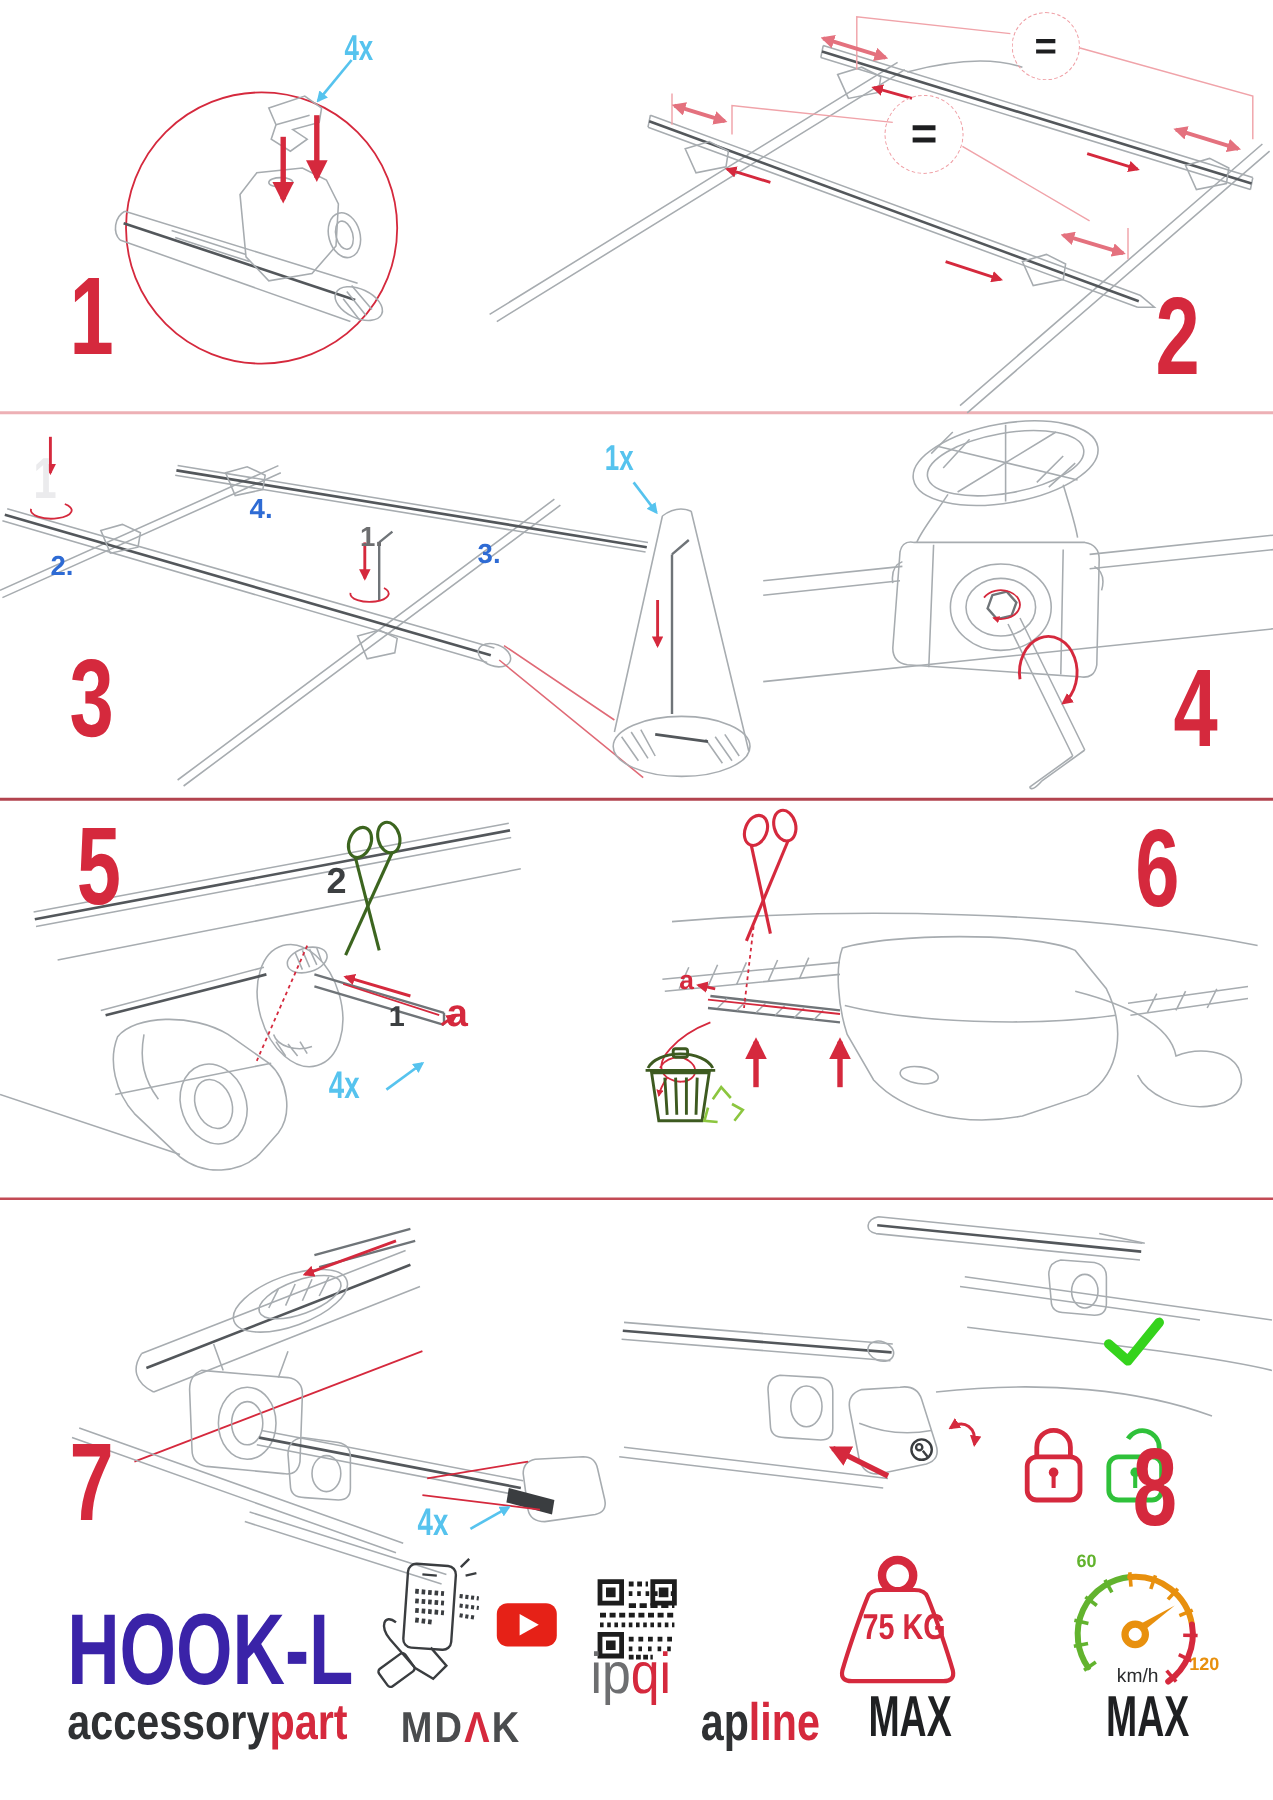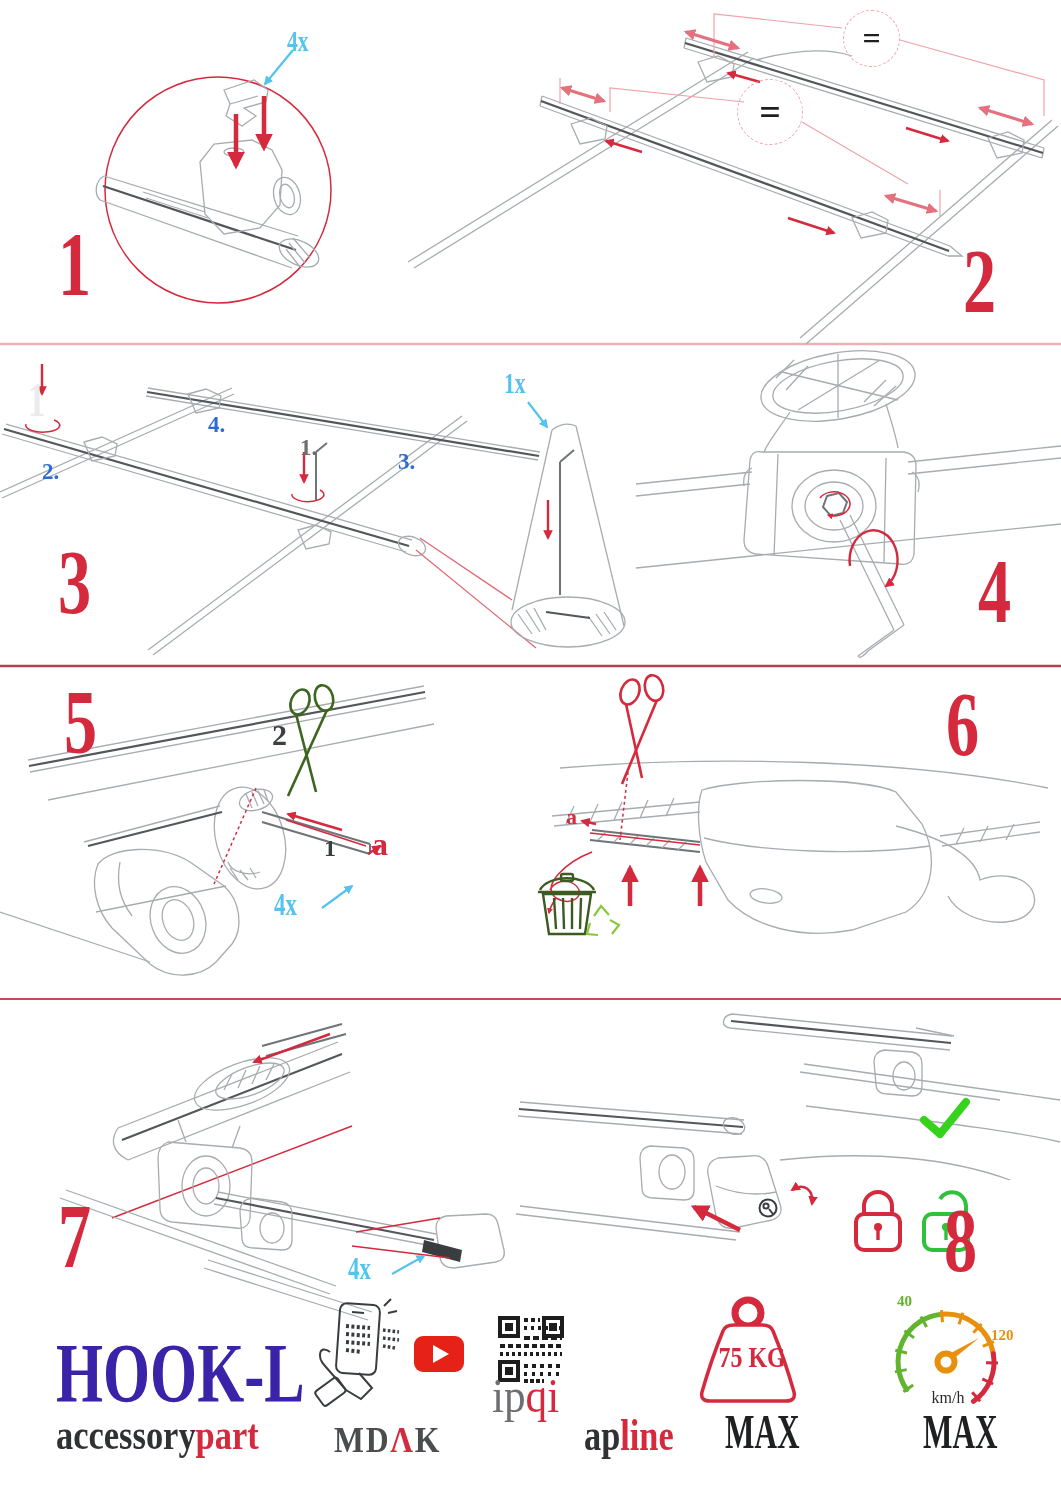--- a/index.html
+++ b/index.html
@@ -1,17 +1,17 @@
 <!DOCTYPE html>
 <html><head>
 <meta charset="utf-8">
 <style>
   html,body{margin:0;padding:0;background:#ffffff;}
   #page{position:relative;width:1061px;height:1500px;background:#fff;overflow:hidden;
-        font-family:Liberation Serif, serif;}
+        font-family:Liberation Sans, sans-serif;}
   #art{position:absolute;left:0;top:0;}
   .lbl{position:absolute;white-space:nowrap;line-height:1;}
   .cond{display:inline-block;transform:scaleX(.72);transform-origin:left top;}
   .num{color:#d5293d;font-weight:bold;font-size:92px;}
   .cyan{color:#56c3ee;font-weight:bold;font-size:30px;}
   .blue{color:#2e6bd4;font-weight:bold;font-size:23px;}
   .graylbl{color:#6d6e70;font-weight:bold;font-size:23px;}
   .ghost{color:#ebebed;font-weight:bold;font-size:48px;}
   .seq{font-size:46px;font-weight:bold;}
   .seq .g{color:#6d6e70;}
@@ -379,18 +379,18 @@
 
 <span class="lbl" style="left:56px;top:1332px;font-size:84px;font-weight:bold;color:#3a23a8;"><span class="ftL" style="transform:scaleX(.72);">HOOK-L</span></span>
 <span class="lbl" style="left:56px;top:1414px;font-size:42px;font-weight:bold;"><span class="ftL" style="transform:scaleX(.82);"><span style="color:#2f3133;">accessory</span><span style="color:#d5293d;">part</span></span></span>
 <span class="lbl" style="left:334px;top:1422px;font-size:36px;font-weight:bold;letter-spacing:2px;color:#4a4c4e;"><span class="ftL" style="transform:scaleX(.88);"><span>MD</span><span style="color:#d5293d;">Λ</span><span>K</span></span></span>
 <span class="lbl" style="left:492px;top:1372px;font-size:48px;color:#6d6e70;"><span class="ftL" style="transform:scaleX(.9);"><span>ip</span><span style="color:#d5293d;">qi</span></span></span>
 <span class="lbl" style="left:584px;top:1414px;font-size:44px;font-weight:bold;color:#2f3133;text-align:right;"><span class="ftL" style="transform:scaleX(.78);"><span>ap</span><span style="color:#d5293d;">line</span></span></span>
 
 <span class="lbl ctr" style="left:710px;top:1342px;width:76px;font-size:30px;font-weight:bold;color:#d5293d;"><span class="ftL" style="transform:scaleX(.8);transform-origin:center top;display:inline-block;">75 KG</span></span>
 <span class="lbl ctr" style="left:705px;top:1408px;width:86px;font-size:48px;font-weight:bold;color:#1f2022;"><span class="ftL" style="transform:scaleX(.65);transform-origin:center top;display:inline-block;">MAX</span></span>
 
-<span class="lbl" style="left:897px;top:1294px;font-size:15px;font-weight:bold;color:#62b32e;">40</span>
-<span class="lbl" style="left:991px;top:1328px;font-size:15px;font-weight:bold;color:#e8900e;">120</span>
+<span class="lbl" style="left:897px;top:1294px;font-size:15px;font-weight:bold;color:#62b32e;">60</span>
+<span class="lbl" style="left:991px;top:1380px;font-size:15px;font-weight:bold;color:#e8900e;">120</span>
 <span class="lbl ctr" style="left:924px;top:1390px;width:48px;font-size:16px;color:#2a2b2d;">km/h</span>
 <span class="lbl ctr" style="left:903px;top:1408px;width:86px;font-size:48px;font-weight:bold;color:#1f2022;"><span class="ftL" style="transform:scaleX(.65);transform-origin:center top;display:inline-block;">MAX</span></span>
 
 </div>
 
 </body></html>

